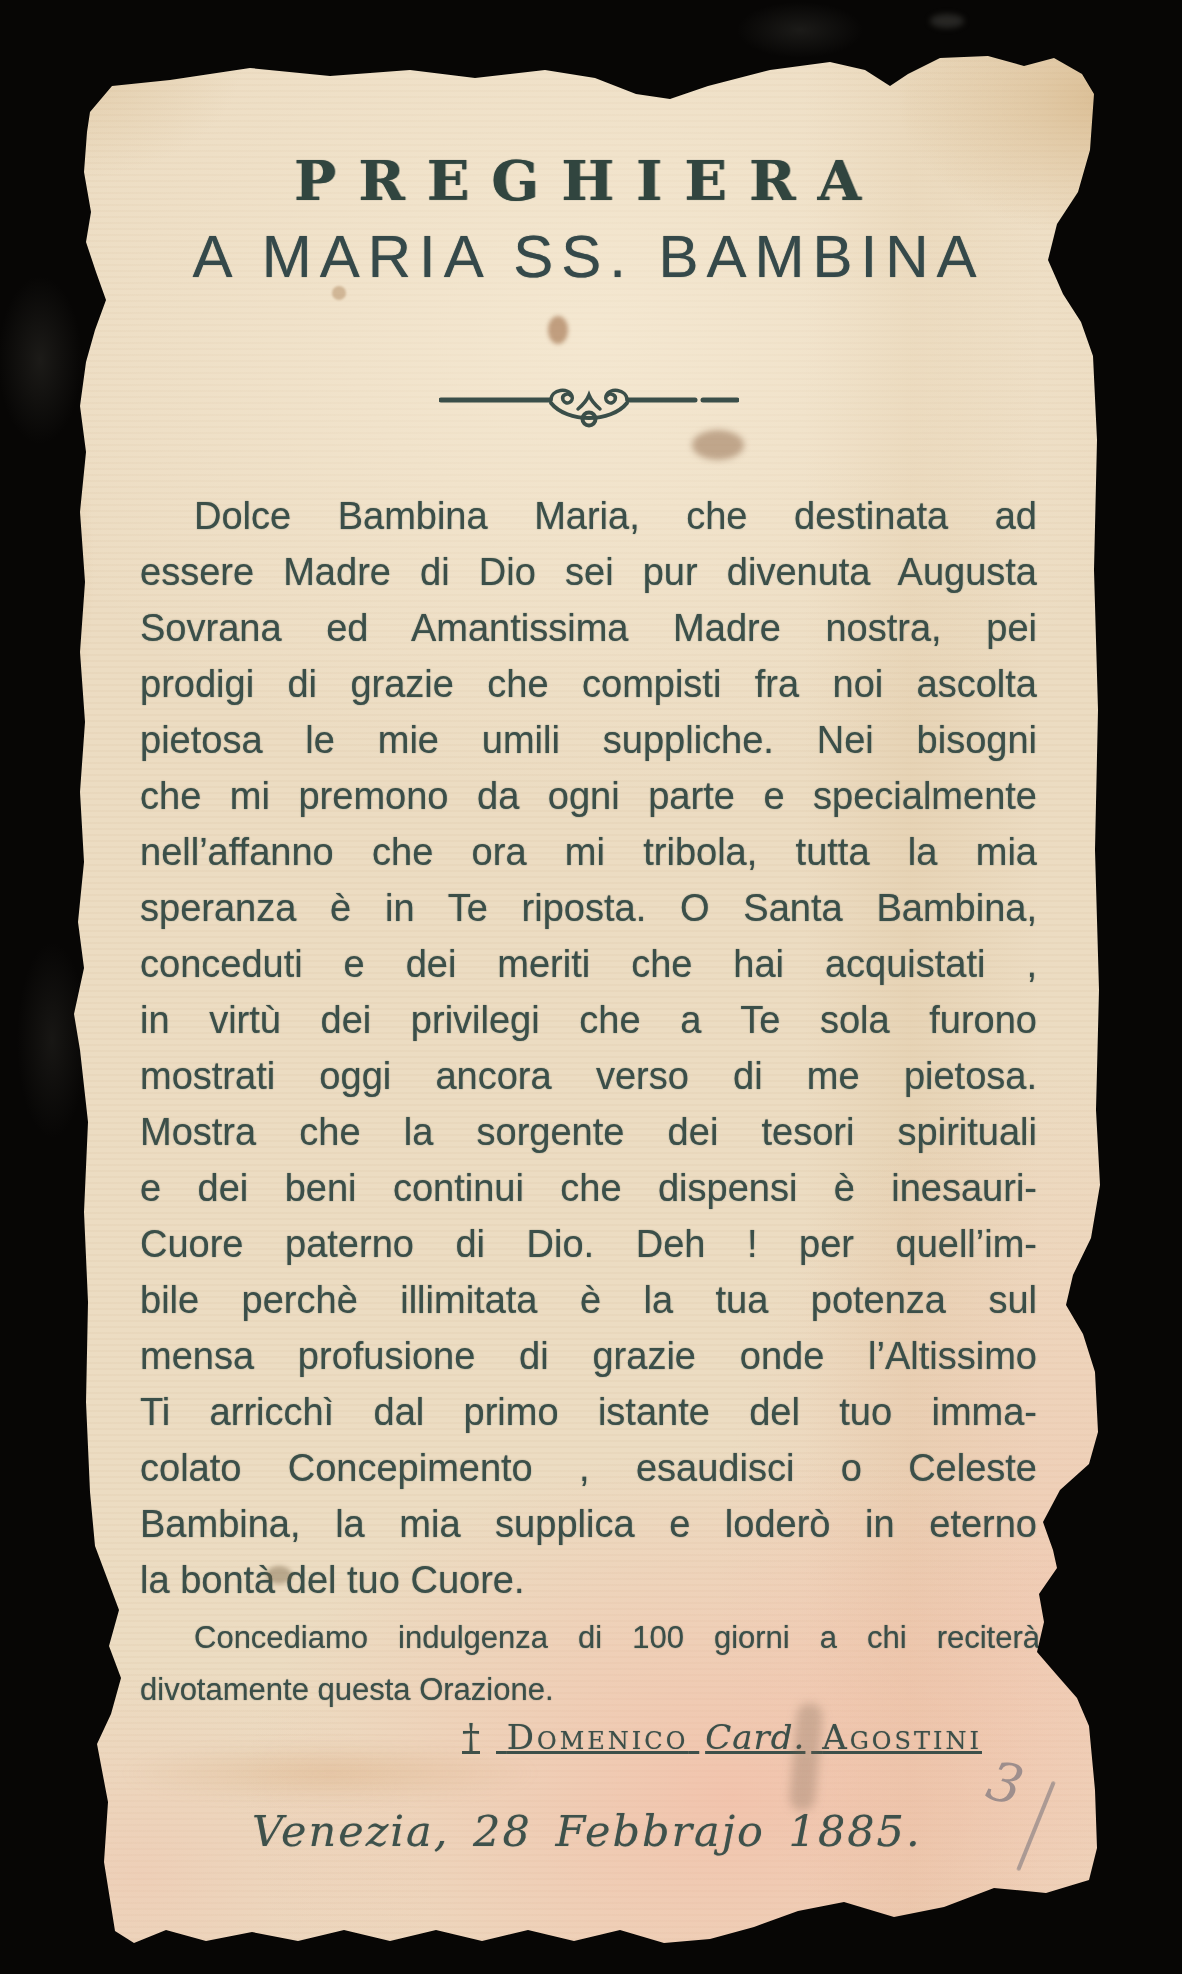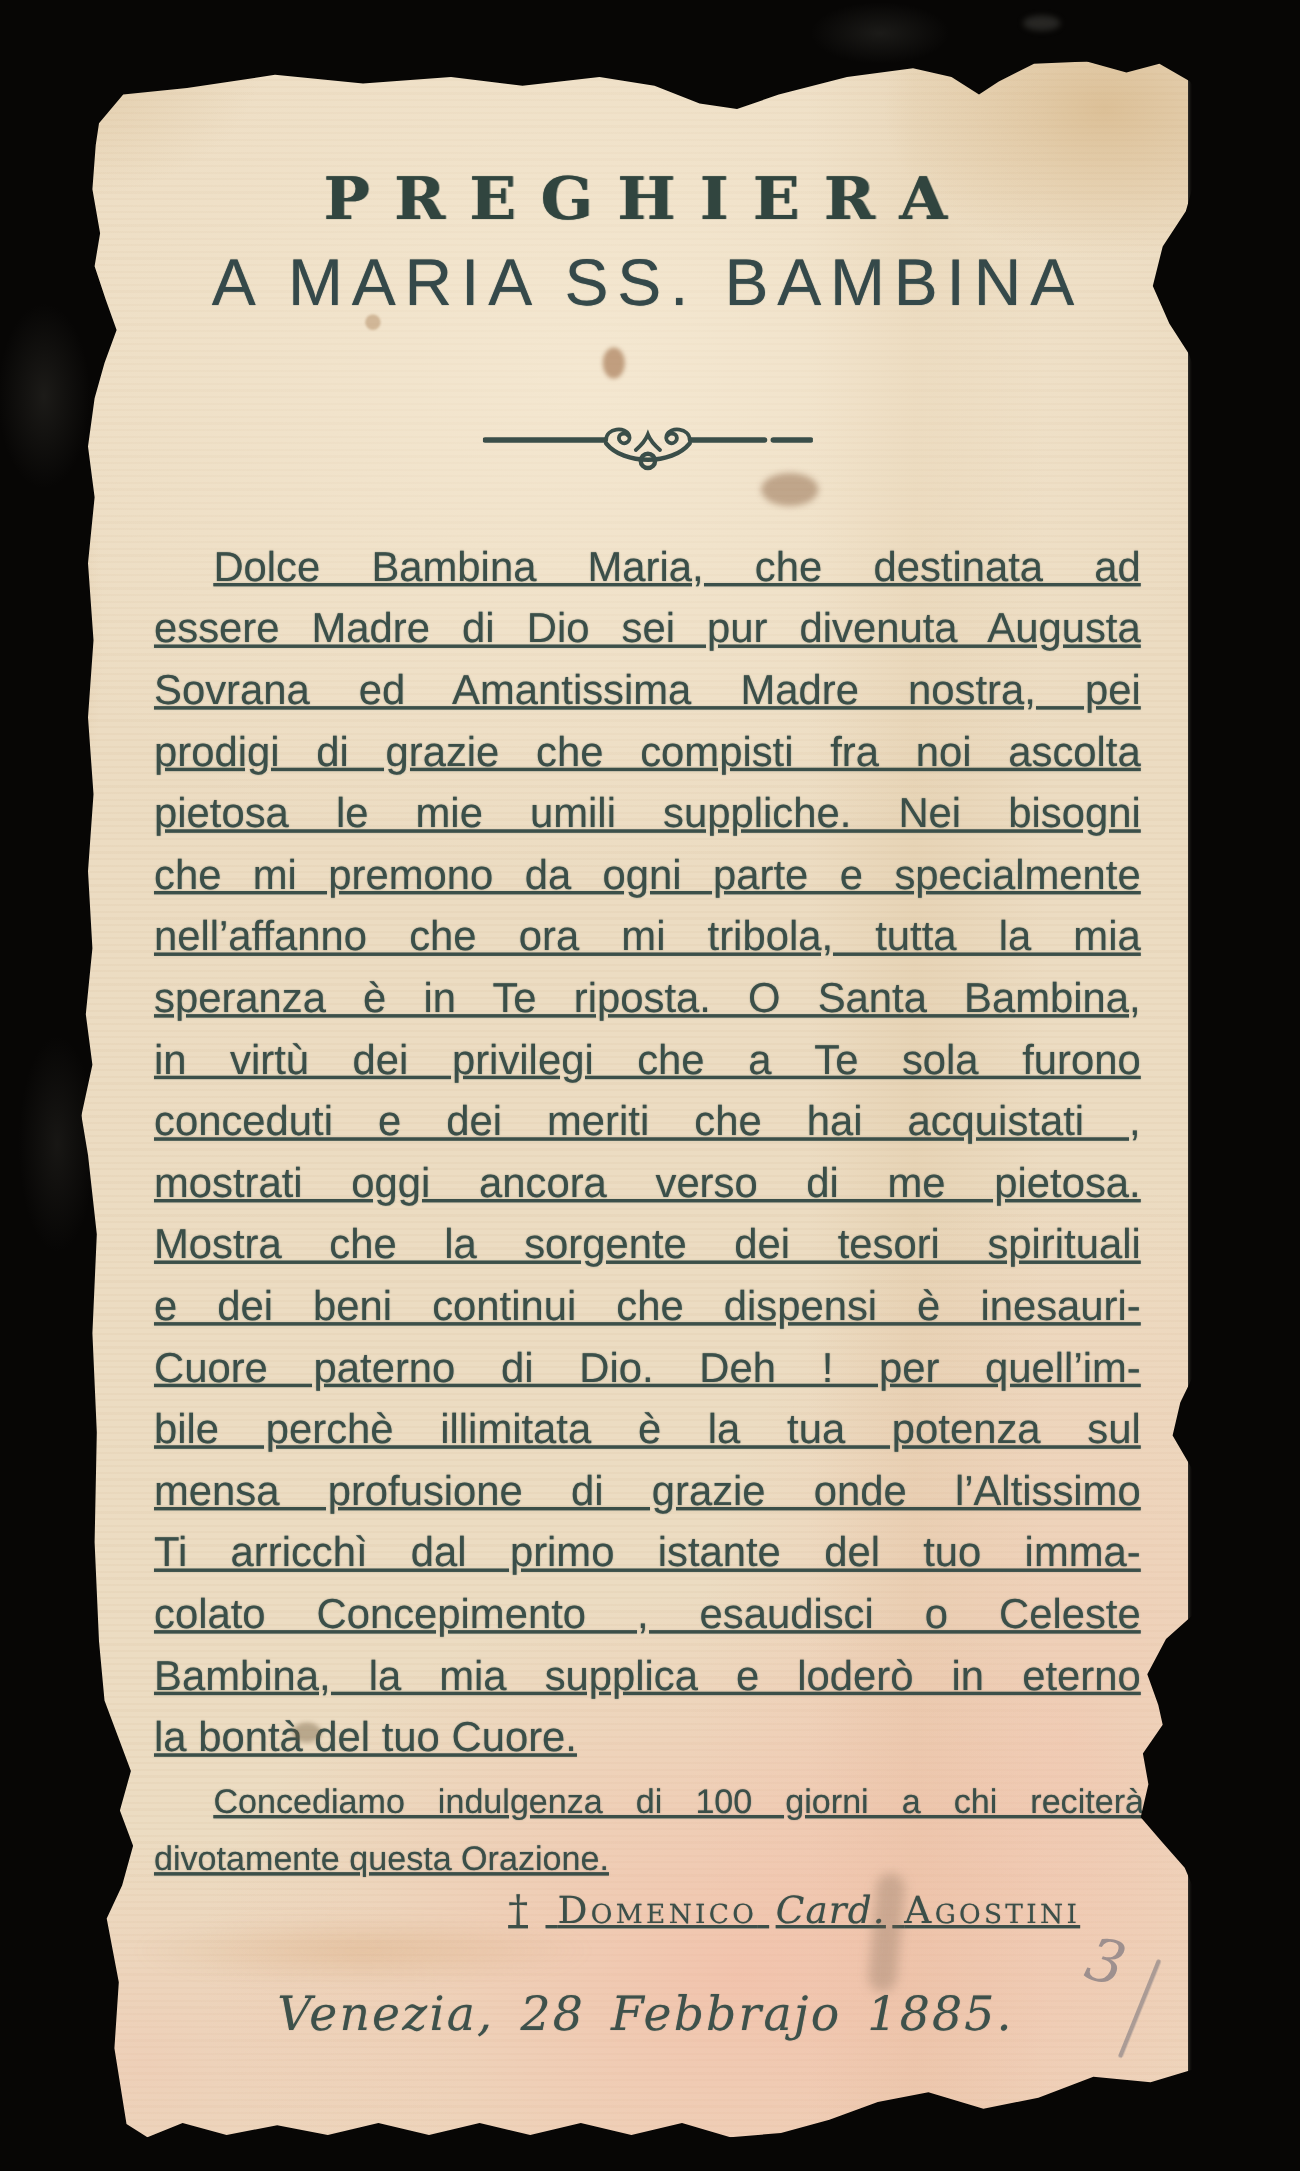--- a/index.html
+++ b/index.html
@@ -7,21 +7,21 @@
     position:relative;width:1182px;height:1974px;overflow:hidden;
     background:
       radial-gradient(ellipse 90px 40px at 800px 30px, rgba(120,120,112,0.18), transparent 70%),
       radial-gradient(ellipse 60px 120px at 40px 360px, rgba(90,88,80,0.25), transparent 70%),
       radial-gradient(ellipse 50px 140px at 52px 1040px, rgba(90,88,80,0.2), transparent 70%),
       #070605;
     font-family:"Liberation Sans", sans-serif;
   }
   .dust{position:absolute;border-radius:50%;filter:blur(3px);}
   .card{
-    position:absolute;left:0;top:0;width:1080px;height:1974px;
+    position:absolute;left:0;top:0;width:1182px;height:1974px;
     filter:drop-shadow(0 0 2px rgba(255,246,228,0.35));
     clip-path:polygon(
       90px 112px,112px 86px,170px 80px,250px 68px,330px 76px,410px 70px,475px 78px,545px 70px,
       595px 78px,636px 94px,670px 99px,708px 86px,770px 70px,830px 62px,865px 70px,890px 86px,
       908px 74px,940px 58px,988px 56px,1024px 66px,1054px 58px,1082px 74px,1094px 94px,
       1090px 150px,1078px 192px,1057px 224px,1048px 260px,1063px 294px,1081px 322px,1093px 356px,
       1097px 440px,1094px 570px,1098px 710px,1095px 850px,1099px 990px,1096px 1110px,1100px 1185px,
       1091px 1238px,1073px 1275px,1066px 1305px,1083px 1334px,1095px 1372px,1098px 1432px,
       1089px 1464px,1060px 1490px,1043px 1522px,1053px 1550px,1057px 1568px,1039px 1594px,
       1044px 1622px,1037px 1652px,1056px 1674px,1077px 1698px,1089px 1726px,1095px 1790px,
@@ -57,21 +57,21 @@
     text-shadow:0 0 1px rgba(49,69,63,0.7),1px 0 0 rgba(49,69,63,0.35);
   }
   .subtitle{
     position:absolute;left:140px;top:222px;width:897px;text-align:center;
     font-size:60px;letter-spacing:8px;color:#35494 3;color:#35494a;
     text-shadow:0 0 1px rgba(53,73,67,0.7);
   }
   .divider{position:absolute;left:140px;top:388px;width:897px;text-align:center;}
   .divider svg{display:inline-block;}
   .body-text{position:absolute;left:140px;top:488px;width:897px;font-size:38px;line-height:56px;}
-  .bl{text-align:justify;text-align-last:justify;white-space:normal;text-decoration:underline;}
+  .bl{text-align:justify;text-align-last:justify;white-space:normal;}
   .bl.indent{text-indent:54px;}
   .bl.last{text-align-last:left;}
   .indulgence{position:absolute;left:140px;top:1612px;width:900px;font-size:31px;line-height:52px;}
   .signature{
     position:absolute;left:462px;top:1716px;white-space:nowrap;
     font-family:"DejaVu Serif", serif;font-size:34px;color:#3c4f49;
     text-shadow:0 0 1px rgba(60,79,73,0.5);
     text-decoration:underline;
   }
   .signature .name{font-variant:small-caps;letter-spacing:3px;}
@@ -129,22 +129,22 @@
 
     <div class="body-text ink">
       <div class="bl indent">Dolce Bambina Maria, che destinata ad</div>
       <div class="bl">essere Madre di Dio sei pur divenuta Augusta</div>
       <div class="bl">Sovrana ed Amantissima Madre nostra, pei</div>
       <div class="bl">prodigi di grazie che compisti fra noi ascolta</div>
       <div class="bl">pietosa le mie umili suppliche. Nei bisogni</div>
       <div class="bl">che mi premono da ogni parte e specialmente</div>
       <div class="bl">nell’affanno che ora mi tribola, tutta la mia</div>
       <div class="bl">speranza è in Te riposta. O Santa Bambina,</div>
+      <div class="bl">conceduti e dei meriti che hai acquistati ,</div>
       <div class="bl">in virtù dei privilegi che a Te sola furono</div>
-      <div class="bl">conceduti e dei meriti che hai acquistati ,</div>
       <div class="bl">mostrati oggi ancora verso di me pietosa.</div>
       <div class="bl">Mostra che la sorgente dei tesori spirituali</div>
       <div class="bl">e dei beni continui che dispensi è inesauri-</div>
       <div class="bl">Cuore paterno di Dio. Deh ! per quell’im-</div>
       <div class="bl">bile perchè illimitata è la tua potenza sul</div>
       <div class="bl">mensa profusione di grazie onde l’Altissimo</div>
       <div class="bl">Ti arricchì dal primo istante del tuo imma-</div>
       <div class="bl">colato Concepimento , esaudisci o Celeste</div>
       <div class="bl">Bambina, la mia supplica e loderò in eterno</div>
       <div class="bl last">la bontà del tuo Cuore.</div>

